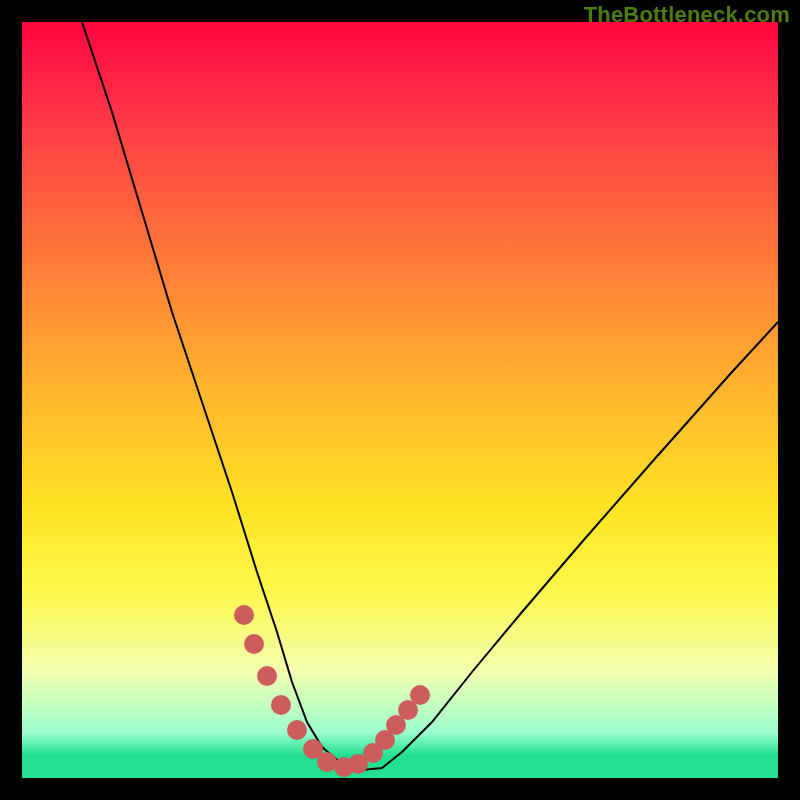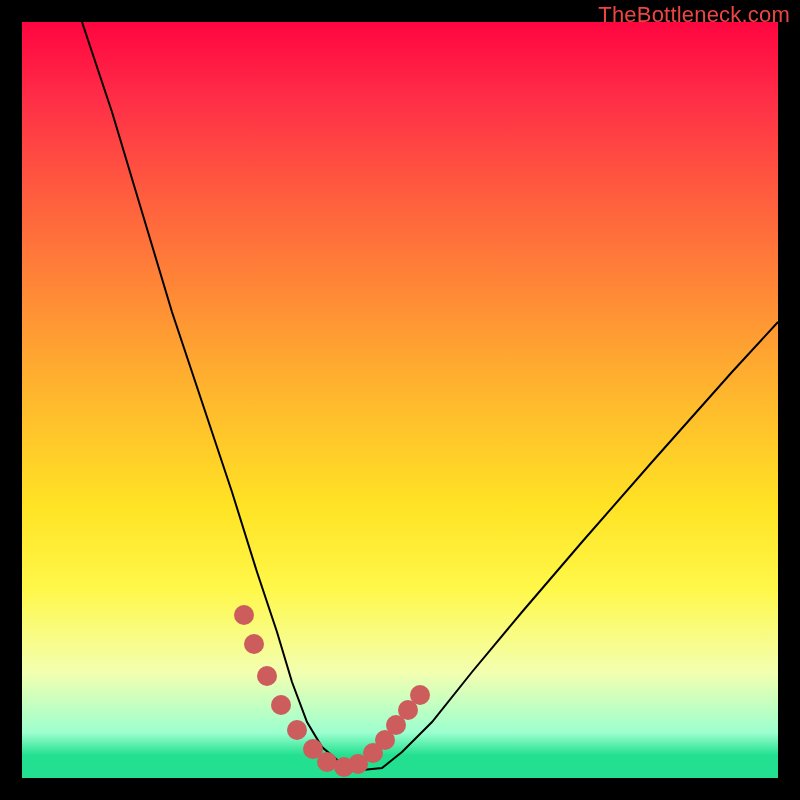--- a/index.html
+++ b/index.html
@@ -29,24 +29,24 @@
       #f3ffb0 86%,
       #9cffcf 94%,
       #22e08f 97%,
       #22e08f 100%
     );
   }
   .watermark {
     position: absolute;
     top: 2px;
     right: 10px;
-    color: #ef4444;
+    color: #4d7c0f;
     font-size: 22px;
     letter-spacing: 0.2px;
-    font-weight: 400;
+    font-weight: 700;
     user-select: none;
   }
   svg {
     position: absolute;
     left: 0;
     top: 0;
   }
 </style>
 </head>
 <body>

